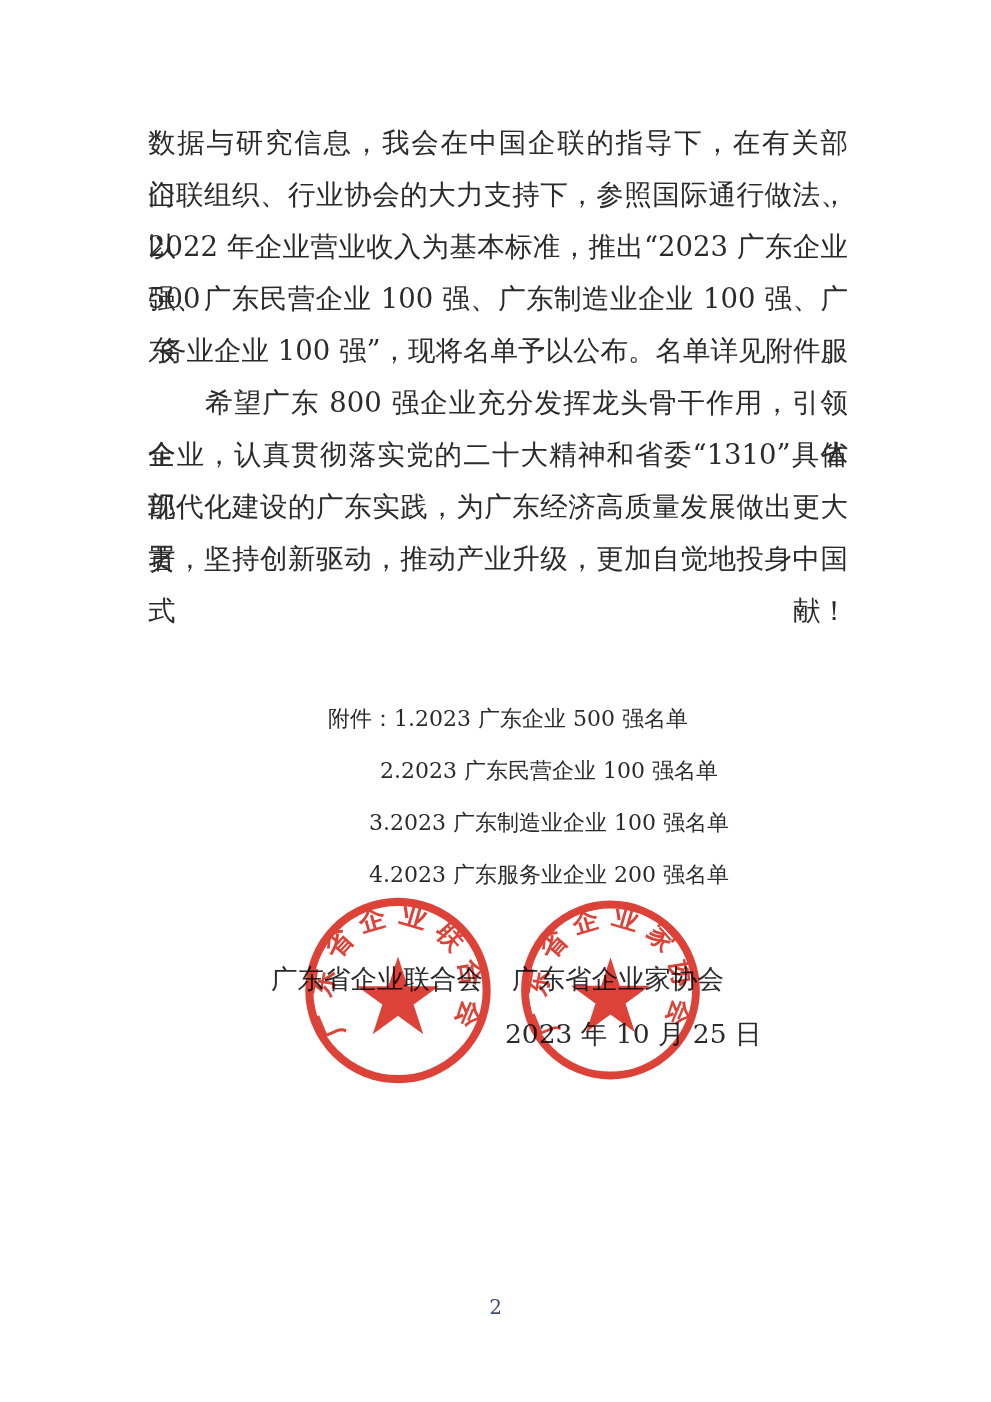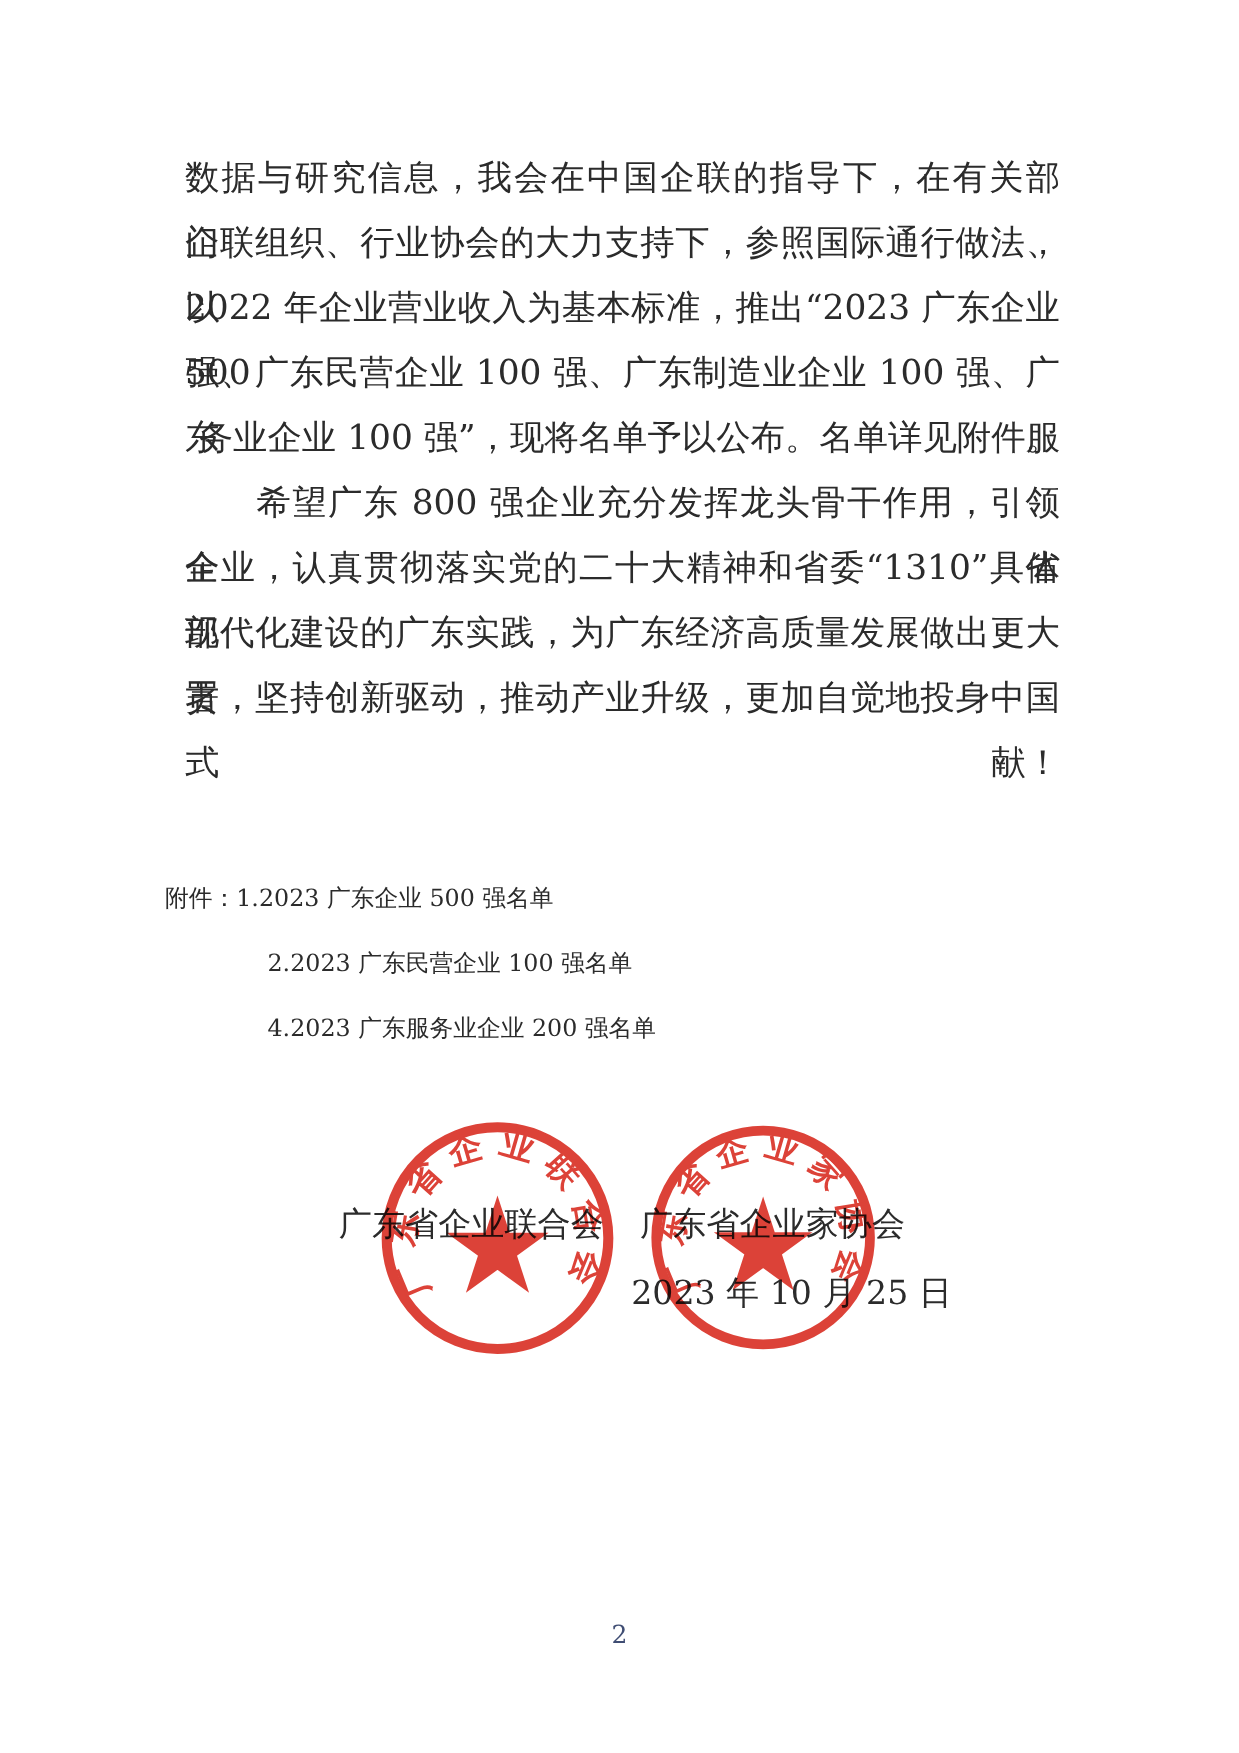--- a/index.html
+++ b/index.html
@@ -24,24 +24,25 @@
     line-height: 52px;
     text-align: right;
   }
   .line.fill {
     text-align: justify;
     text-align-last: justify;
     text-justify: inter-character;
   }
   .attachments {
     position: absolute;
-    left: 132px;
+    left: 148px;
     top: 693px;
     width: 720px;
-    font-size: 19px;
+    font-size: 22px;
+    text-align: center;
   }
   .att-line {
     height: 52px;
     line-height: 52px;
     white-space: nowrap;
   }
   .att-line .indent { display: inline-block; width: 82px; }
   .sig-text {
     position: absolute;
     white-space: nowrap;
@@ -88,20 +89,21 @@
       <div class="line fill">企业，认真贯彻落实党的二十大精神和省委“1310”具体部</div>
       <div class="line fill">现代化建设的广东实践，为广东经济高质量发展做出更大贡</div>
       <div class="line fill">署，坚持创新驱动，推动产业升级，更加自觉地投身中国式</div>
       <div class="line">献！</div>
     </div>
   </div>
 
   <div class="attachments">
     <div class="att-line"><span>附件：</span><span>1.2023 广东企业 500 强名单</span></div>
     <div class="att-line"><span class="indent"></span><span>2.2023 广东民营企业 100 强名单</span></div>
+    <div class="att-line"><span class="indent"></span><span>3.2023 广东制造业企业 100 强名单</span></div>
     <div class="att-line"><span class="indent"></span><span>4.2023 广东服务业企业 200 强名单</span></div>
   </div>
 
   <div class="sig-text org-left">广东省企业联合会</div>
   <div class="sig-text org-right">广东省企业家协会</div>
   <div class="sig-text issue-date">2023 年 10 月 25 日</div>
 
   <svg class="seal seal-left" width="202" height="197" viewBox="0 0 220 220">
     <circle cx="110" cy="110" r="99" fill="none" stroke="#d8271c" stroke-width="9"></circle>
     <path d="M110,72 L138.21,158.83 L64.35,105.17 L155.65,105.17 L81.79,158.83 Z" fill="#d8271c"></path>

